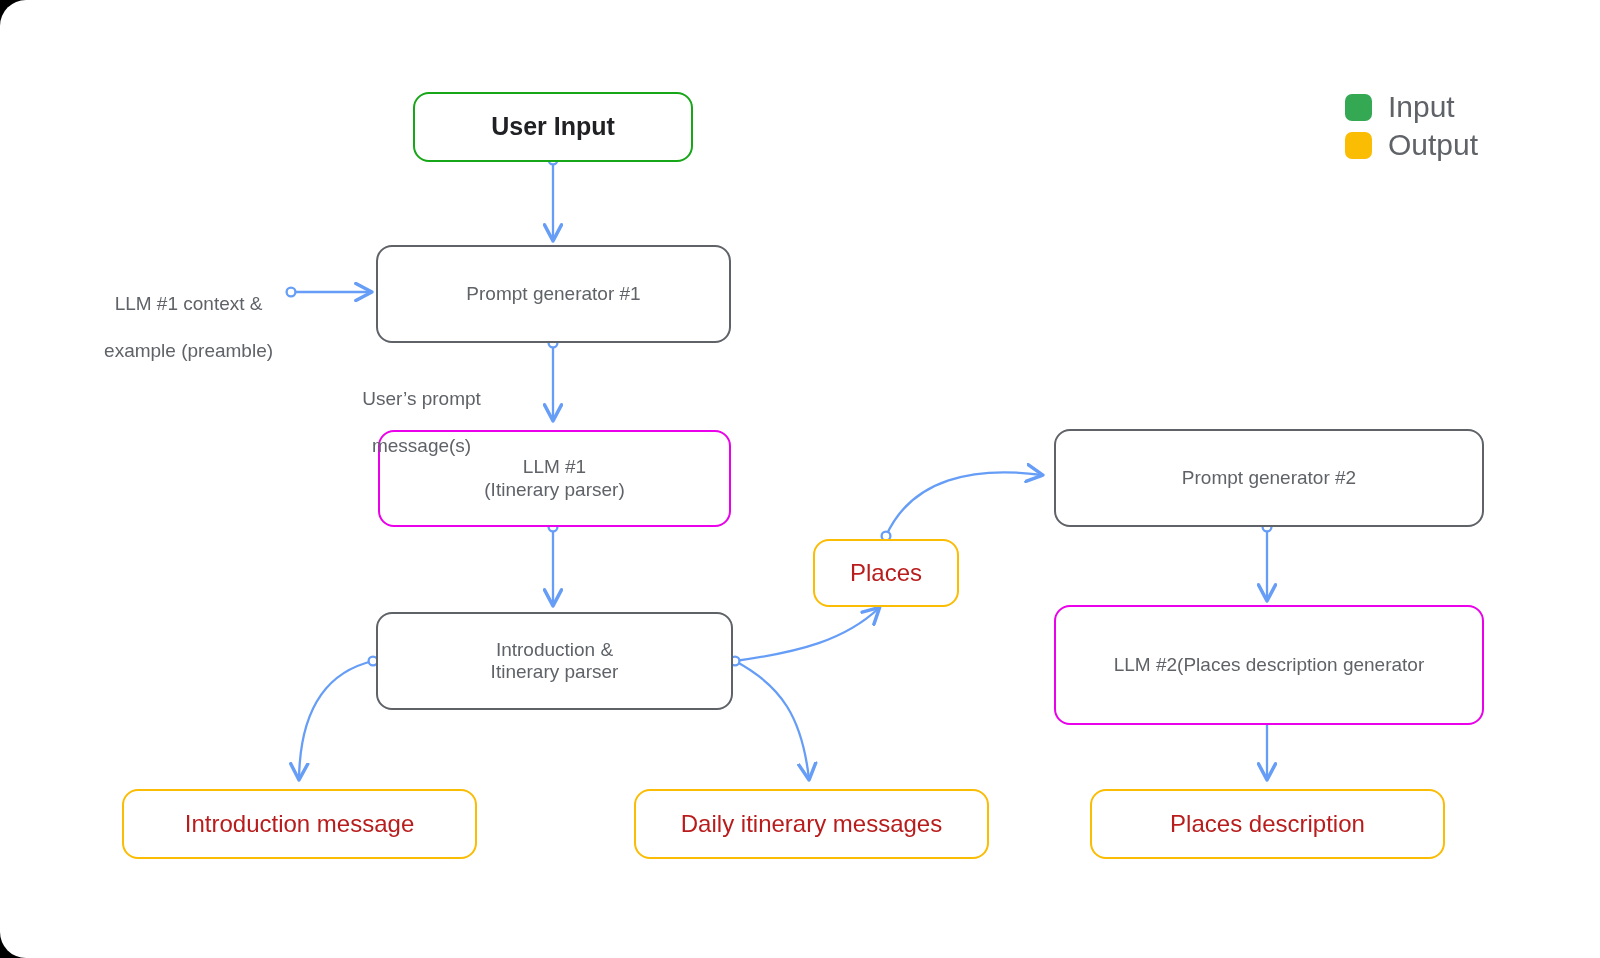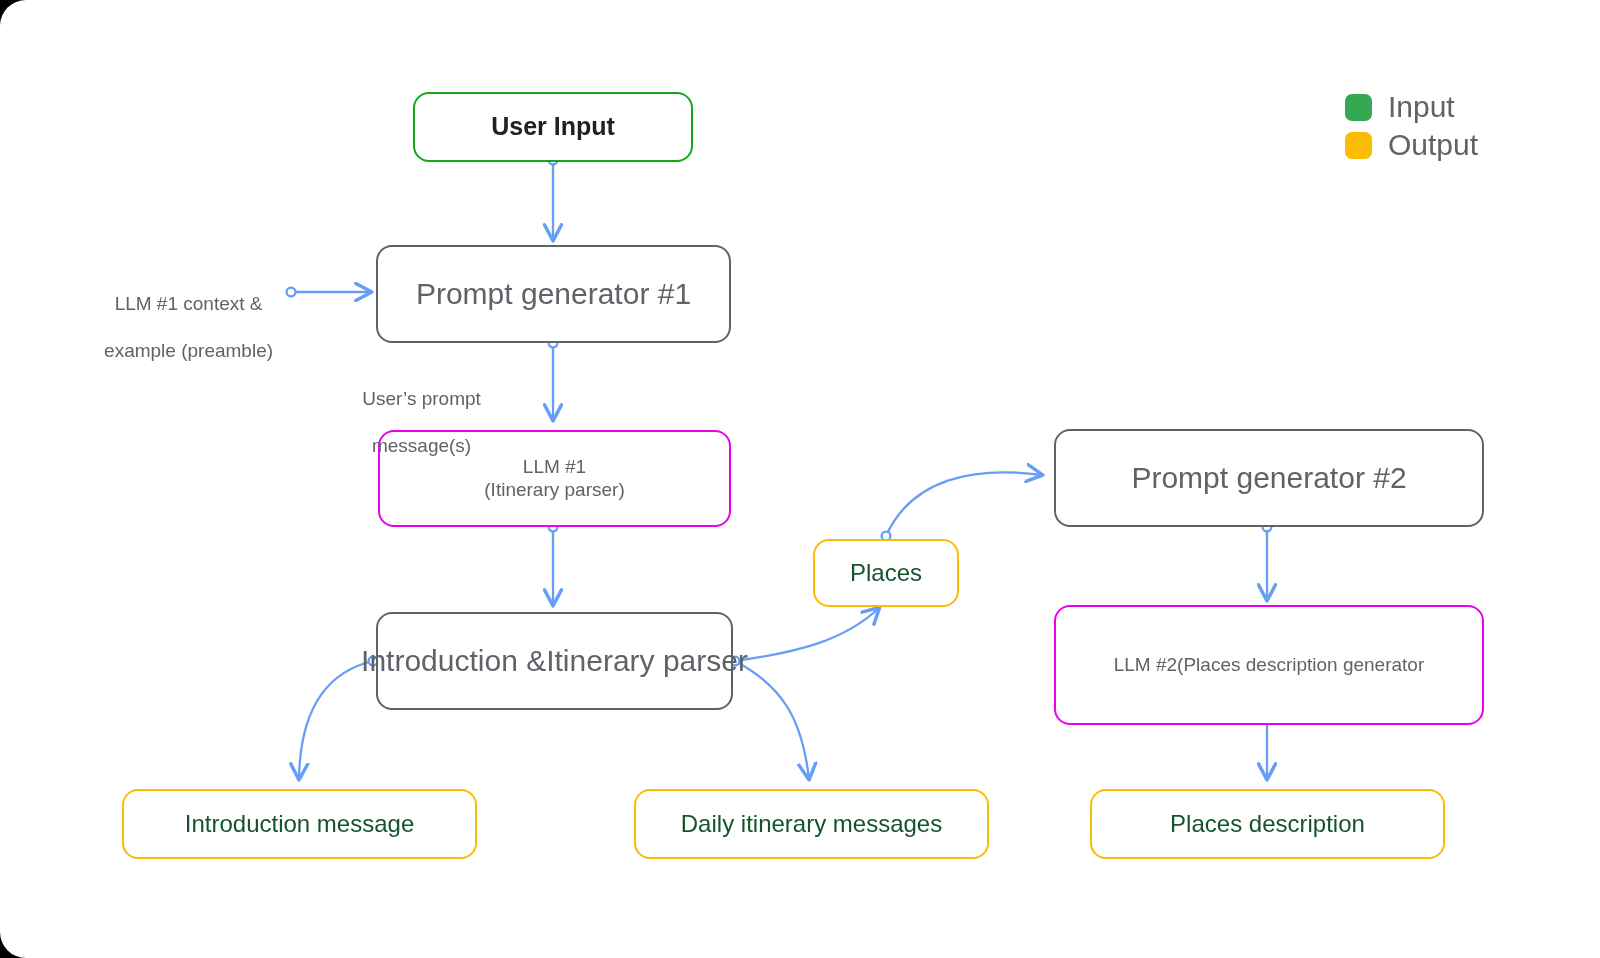--- a/index.html
+++ b/index.html
@@ -38,36 +38,36 @@
     align-items: center;
     justify-content: center;
     text-align: center;
     line-height: 1.18;
     white-space: pre;
     z-index: 3;
   }
   .node.process {
     border: 2.2px solid #5f6368;
     color: #5f6368;
-    font-size: 30px;
+    font-size: 19px;
   }
   .node.input {
     border: 2.6px solid #16a617;
     color: #202124;
     font-size: 25px;
     font-weight: 700;
   }
   .node.llm {
     border: 2.6px solid #ea00ea;
     color: #5f6368;
     font-size: 19px;
   }
   .node.output {
     border: 2.6px solid #fbbc04;
-    color: #14532d;
+    color: #b91c1c;
     font-size: 24px;
   }
   .node .label { display: block; }
   .edge-label {
     position: absolute;
     color: #5f6368;
     font-size: 19px;
     line-height: 1.25;
     text-align: center;
     white-space: pre;
@@ -146,21 +146,21 @@
 
   <div class="node process" style="left:376px; top:245px; width:355px; height:98px;">
     <span class="label">Prompt generator #1</span>
   </div>
 
   <div class="node llm" style="left:378px; top:430px; width:353px; height:97px; flex-direction:column;">
     <span class="label">LLM #1</span>
     <span class="label">(Itinerary parser)</span>
   </div>
 
-  <div class="node process" style="left:376px; top:612px; width:357px; height:98px; flex-direction:row;">
+  <div class="node process" style="left:376px; top:612px; width:357px; height:98px; flex-direction:column;">
     <span class="label">Introduction &amp;</span>
     <span class="label">Itinerary parser</span>
   </div>
 
   <div class="node output" style="left:813px; top:539px; width:146px; height:68px;">
     <span class="label">Places</span>
   </div>
 
   <div class="node process" style="left:1054px; top:429px; width:430px; height:98px;">
     <span class="label">Prompt generator #2</span>

